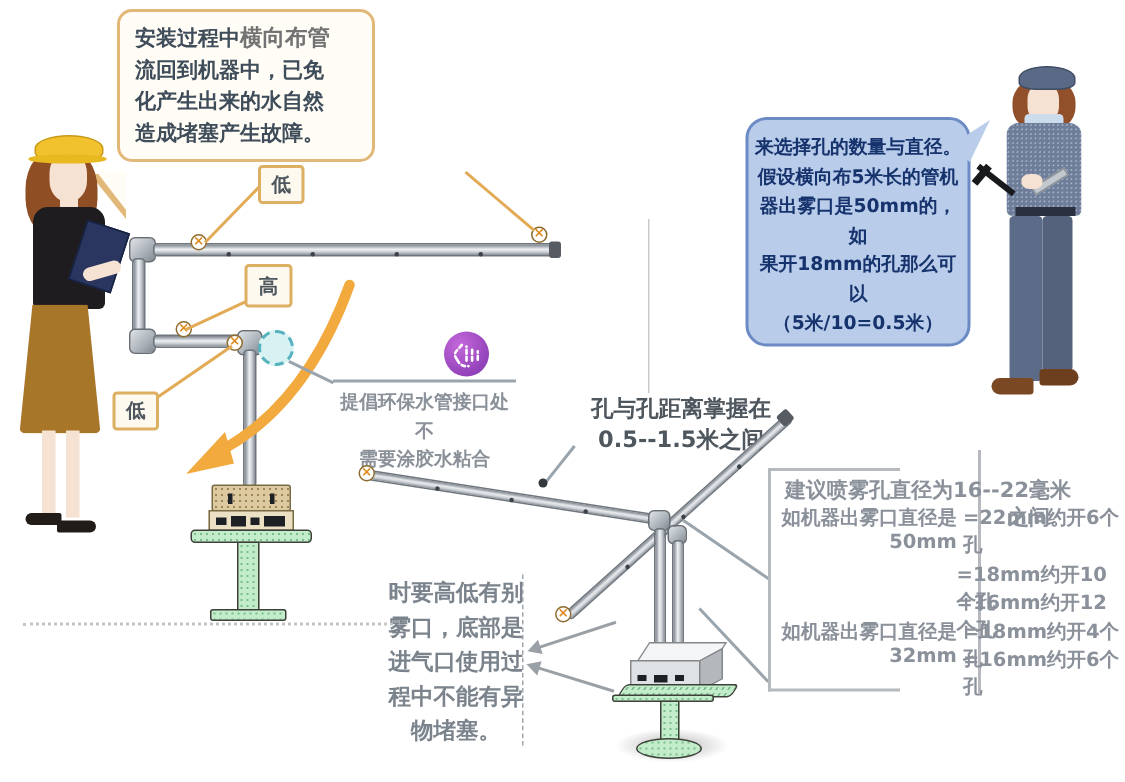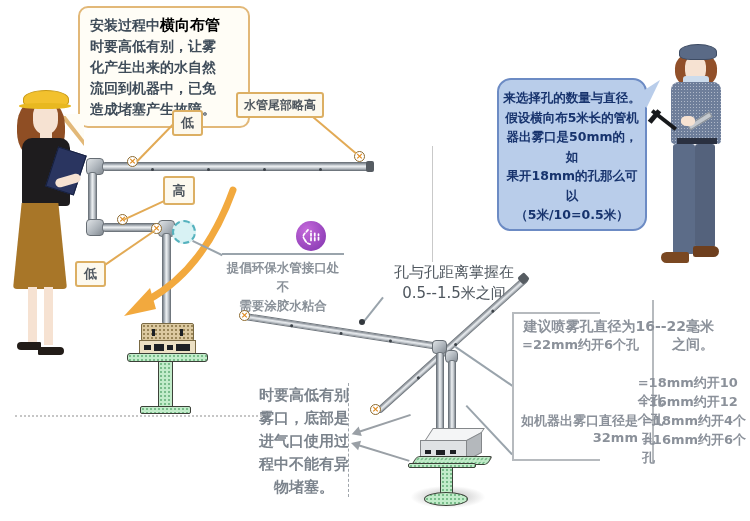--- a/index.html
+++ b/index.html
@@ -2,21 +2,21 @@
 <html><head>
 <meta charset="utf-8">
 <style>
   html,body{margin:0;padding:0;background:#fff;}
   #stage{position:relative;width:750px;height:521px;background:#fff;overflow:hidden;
          font-family:"DejaVu Sans","Liberation Sans",sans-serif;}
   .abs{position:absolute;}
   
   .bubble-cream{background:#fffdf6;border:2px solid #e2b878;border-radius:10px;
     color:#3f4c59;font-size:14px;line-height:21px;font-weight:600;padding:7px 8px 6px 10px;}
-  .bubble-cream .bold{font-weight:800;color:#000000;font-size:15px;}
+  .bubble-cream .bold{font-weight:800;color:#737373;font-size:15px;}
   .tail-cream-border{width:0;height:0;border-top:30px solid #e2b878;border-left:24px solid transparent;}
   .tail-cream-fill{width:0;height:0;border-top:26px solid #fffdf6;border-left:20px solid transparent;}
   .bubble-blue{background:#b9cdea;border:2px solid #6c8bc4;border-radius:14px;
     color:#17336d;font-size:12.5px;line-height:19.5px;font-weight:700;padding:8px 4px 4px 4px;text-align:center;}
   .tail-blue{background:#b9cdea;clip-path:polygon(0 60%,100% 0,48% 100%);filter:drop-shadow(0 0 1px #6c8bc4);}
   
   .labelbox{background:#fdf9ee;border:2px solid #dcaf63;border-radius:3px;color:#4e565e;
     font-size:13px;font-weight:700;display:flex;align-items:center;justify-content:center;}
   .leader-orange{height:2px;background:#e2aa55;transform-origin:0 0;}
   .leader-gray{height:1.5px;background:#9aa4ac;transform-origin:0 0;}
@@ -29,21 +29,21 @@
   .pipe-rot{height:7px;background:linear-gradient(180deg,#7d848c,#e8ebee 45%,#c9ced3 75%,#868d94);
     border:1px solid #6f767d;border-radius:3px;transform-origin:0 50%;box-sizing:border-box;}
   .hole-dot{position:absolute;width:3px;height:3px;background:#3c4248;border-radius:50%;bottom:-1px;}
   .cap{background:#565c62;border-radius:2px;}
   
   .marker-x{width:11px;height:11px;background:#fff;border:1px solid #8d6a2e;border-radius:50%;
     color:#e08a1e;font-size:9px;line-height:9px;font-weight:700;text-align:center;box-sizing:border-box;}
   .joint-teal{width:24px;height:24px;border:2px dashed #55b2be;background:#d8f2f4;border-radius:50%;box-sizing:border-box;}
   
   .note-gray{color:#8a9199;font-weight:600;}
-  .note-dark{color:#4e565e;font-weight:400;}
+  .note-dark{color:#4e565e;font-weight:700;}
   .dash-v{border-left:1.5px dashed #a0a6ac;}
   .arrow-line{height:1.5px;background:#9aa0a6;transform-origin:0 0;}
   .arrow-head{position:absolute;left:-7px;top:-4px;width:0;height:0;
     border-right:9px solid #9aa0a6;border-top:5px solid transparent;border-bottom:5px solid transparent;}
   
   .green-part{background:#c2ecca;background-image:radial-gradient(#79bd8b 1px,transparent 1px);background-size:4px 4px;
     border:1.5px solid #3c4038;box-sizing:border-box;}
   .tan-part{background:#dcc9a0;background-image:radial-gradient(#9a8658 0.8px,transparent 0.8px);background-size:4px 4px;
     border:1.5px solid #7a6a44;box-sizing:border-box;}
   .chip{position:absolute;background:#1d2024;}
@@ -54,23 +54,22 @@
   .spec-right{margin-left:4px;text-align:left;}
   .skin{background:#f6e2d2;}
 </style>
 </head>
 <body>
 
 <div id="stage">
 
   <div class="abs bubble-cream" style="left:78px;top:6px;width:150px;">
     <div><span>安装过程中</span><span class="bold">横向布管</span></div>
-    <div>时要高低有别，让雾</div>
+    <div>流回到机器中，已免</div>
     <div>化产生出来的水自然</div>
-    <div>流回到机器中，已免</div>
     <div>造成堵塞产生故障。</div>
   </div>
   <div class="abs tail-cream-border" style="left:60px;top:116px;"></div>
   <div class="abs tail-cream-fill" style="left:64px;top:114px;"></div>
 
   <div class="abs" style="left:5px;top:88px;width:90px;height:270px;">
     <div class="abs" style="left:12px;top:10px;width:48px;height:62px;background:#8f4e24;border-radius:45%;"></div>
     <div class="abs skin" style="left:28px;top:14px;width:25px;height:32px;border-radius:42%;"></div>
     <div class="abs" style="left:18px;top:2px;width:44px;height:16px;background:#f2c12e;border:1px solid #c89a18;border-radius:50% 50% 35% 35%;"></div>
     <div class="abs" style="left:14px;top:15px;width:52px;height:6px;background:#e8b820;border-radius:45%;"></div>
@@ -105,21 +104,20 @@
   <div class="abs marker-x" style="left:354px;top:151px;">×</div>
   <div class="abs joint-teal" style="left:172px;top:220px;"></div>
 
   <div class="abs leader-orange" style="left:136px;top:161px;width:53px;transform:rotate(-45.8deg);"></div>
   <div class="abs labelbox" style="left:172px;top:110px;width:27px;height:22px;">低</div>
   <div class="abs leader-orange" style="left:123px;top:219px;width:47px;transform:rotate(-24.9deg);"></div>
   <div class="abs labelbox" style="left:163px;top:176px;width:28px;height:25px;">高</div>
   <div class="abs leader-orange" style="left:103px;top:265px;width:62px;transform:rotate(-34.5deg);"></div>
   <div class="abs labelbox" style="left:75px;top:261px;width:27px;height:22px;">低</div>
   <div class="abs leader-orange" style="left:311px;top:114px;width:60px;transform:rotate(40.3deg);"></div>
-  <div class="abs labelbox" style="left:236px;top:92px;width:84px;height:22px;font-size:12px;">水管尾部略高</div>
 
   <svg class="abs" style="left:118px;top:182px;" width="130" height="140" viewBox="0 0 130 140">
     <path d="M115,8 C98,55 72,95 30,118" stroke="#f2a93e" stroke-width="7" fill="none" stroke-linecap="round"></path>
     <polygon points="6,134 32,106 38,127" fill="#f2a93e"></polygon>
   </svg>
 
   <div class="abs" style="left:296px;top:221px;width:30px;height:30px;border-radius:50%;
        background:radial-gradient(circle at 35% 30%,#c468da,#9040b8 75%);">
     <svg width="30" height="30" viewBox="0 0 24 24">
       <path d="M7 15 q-2.5-3 0.5-5.5 l3-3.5 m1.5 9.5 V8 m3 7.5 V8.5 m3 6.5 v-4.5 M7 15 q2 4 6 3.5" stroke="#fff" stroke-width="1.4" fill="none" stroke-linecap="round" stroke-dasharray="2 1.7"></path>
@@ -229,20 +227,21 @@
       <span class="arrow-head"></span>
     </div>
 
   <div class="abs leader-gray" style="left:456px;top:346px;width:69px;transform:rotate(34.4deg);"></div>
   <div class="abs leader-gray" style="left:467px;top:405px;width:67px;transform:rotate(46.8deg);"></div>
   <div class="abs spec-bracket" style="left:512px;top:312px;width:86px;height:145px;"></div>
   <div class="abs" style="left:652px;top:300px;width:1.5px;height:162px;background:#b6babe;"></div>
   <div class="abs" style="left:518px;top:318px;width:196px;font-size:14px;color:#8b919a;font-weight:600;text-align:right;">建议喷雾孔直径为16--22毫米之间。</div>
   <div class="abs" style="left:518px;top:336px;">
     <div class="spec-row">
+        <span class="spec-left">如机器出雾口直径是50mm</span>
         <span class="spec-right">=22mm约开6个孔</span>
       </div>
     <div class="spec-row">
         <span class="spec-left"></span>
       </div>
     <div class="spec-row">
         <span class="spec-left"></span>
         <span class="spec-right">=18mm约开10个孔</span>
       </div>
     <div class="spec-row">

